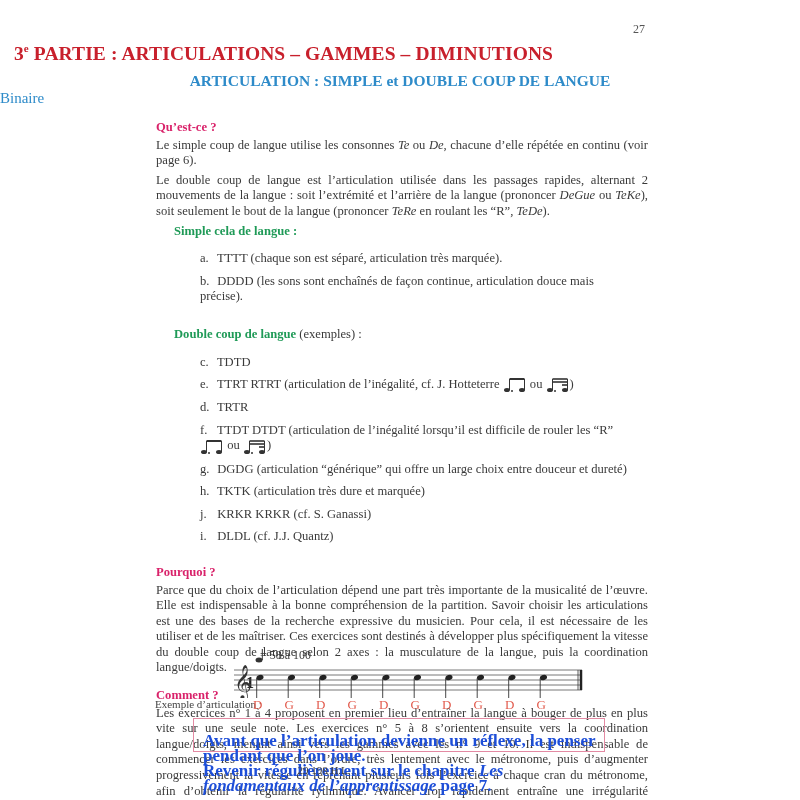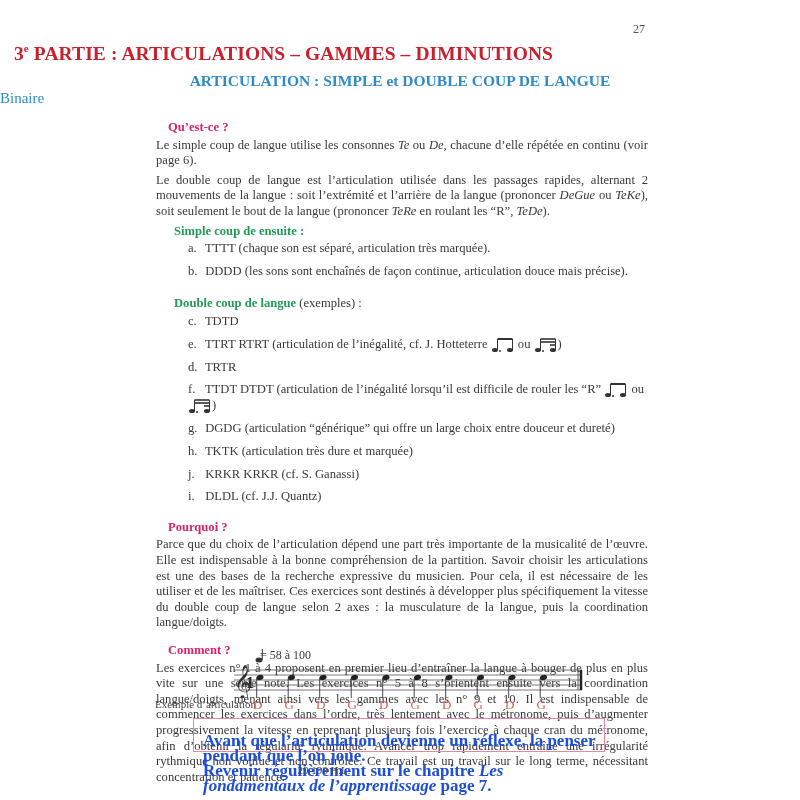--- a/index.html
+++ b/index.html
@@ -7,25 +7,25 @@
          font-family:"Liberation Serif","DejaVu Serif",serif; color:#3a3a3a; }
   .page-number { position:absolute; top:22px; right:155px; font-size:12px; color:#555; }
   .title { position:absolute; top:42px; left:0; width:800px; text-align:left;
            font-size:19.5px; font-weight:bold; color:#c8202c; letter-spacing:0.1px;padding-left:14px; }
   .title sup { font-size:11px; }
   .subtitle { position:absolute; top:72px; left:0; width:800px; text-align:center;
               font-size:15.5px; font-weight:bold; color:#2e8bc9; }
   .subtitle2 { position:absolute; top:90px; left:0; width:800px; text-align:left;
                font-size:15px; color:#2e8bc9; }
   .content { position:absolute; left:156px; width:492px; top:120px; font-size:12.6px; line-height:15.6px; }
-  .sec-head { color:#d9226a; font-weight:bold; font-size:12.6px; margin:0 0 2px 12px; }
+  .sec-head { color:#d9226a; font-weight:bold; font-size:12.6px; margin:0 0 2px 0; }
   p { margin:0 0 4px 0; text-align:justify; }
   .sub-head { color:#1f9a57; font-weight:bold; margin:2px 0 2px 18px; }
   .sub-head .plain { color:#3a3a3a; font-weight:normal; }
-  ul.items { list-style:none; margin:0; padding:0 0 0 32px; }
+  ul.items { list-style:none; margin:12px; padding:0 0 0 32px; }
   ul.items li { margin:0 0 7px 0; }
   ul.items .lbl { display:inline-block; width:14px; }
   .gap { height:8px; }
   .rhythm { display:inline-block; vertical-align:middle; }
   .staff-wrap { position:absolute; left:150px; top:648px; width:450px; height:60px; }
   .tempo { position:absolute; left:110px; top:0px; font-size:12px; }
   .ex-num { position:absolute; left:96px; top:26px; font-weight:bold; font-size:16px; color:#222; }
   .artic-label { position:absolute; left:5px; top:50px; font-size:11px; color:#444; }
   .syl { position:absolute; top:49px; font-size:13px; color:#e25a4c; }
   .note-box { position:absolute; left:193px; top:718px; width:412px; height:34px;
@@ -40,21 +40,21 @@
 
 <div class="title"><span>3</span><sup>e</sup><span> PARTIE : ARTICULATIONS – GAMMES – DIMINUTIONS</span></div>
 <div class="subtitle">ARTICULATION : SIMPLE et DOUBLE COUP DE LANGUE</div>
 <div class="subtitle2">Binaire</div>
 
 <div class="content">
   <div class="sec-head">Qu’est-ce ?</div>
   <p><span>Le simple coup de langue utilise les consonnes </span><i>Te</i><span> ou </span><i>De</i><span>, chacune d’elle répétée en continu (voir page 6).</span></p>
   <p><span>Le double coup de langue est l’articulation utilisée dans les passages rapides, alternant 2 mouvements de la langue : soit l’extrémité et l’arrière de la langue (prononcer </span><i>DeGue</i><span> ou </span><i>TeKe</i><span>), soit seulement le bout de la langue (prononcer </span><i>TeRe</i><span> en roulant les “R”, </span><i>TeDe</i><span>).</span></p>
 
-  <div class="sub-head">Simple coup de ensuite :</div>
+  <div class="sub-head">Simple cela de langue :</div>
   <ul class="items">
     <li><span class="lbl">a.</span> <span>TTTT (chaque son est séparé, articulation très marquée).</span></li>
     <li><span class="lbl">b.</span> <span>DDDD (les sons sont enchaînés de façon continue, articulation douce mais précise).</span></li>
   </ul>
   <div class="gap"></div>
   <div class="sub-head"><span>Double coup de langue</span><span class="plain"> (exemples) :</span></div>
   <ul class="items">
     <li><span class="lbl">c.</span> <span>TDTD</span></li>
     <li><span class="lbl">e.</span> <span>TTRT RTRT (articulation de l’inégalité, cf. J. Hotteterre </span><svg class="rhythm" width="24" height="16">
           <ellipse cx="4" cy="13" rx="3" ry="2" fill="#333"></ellipse>

